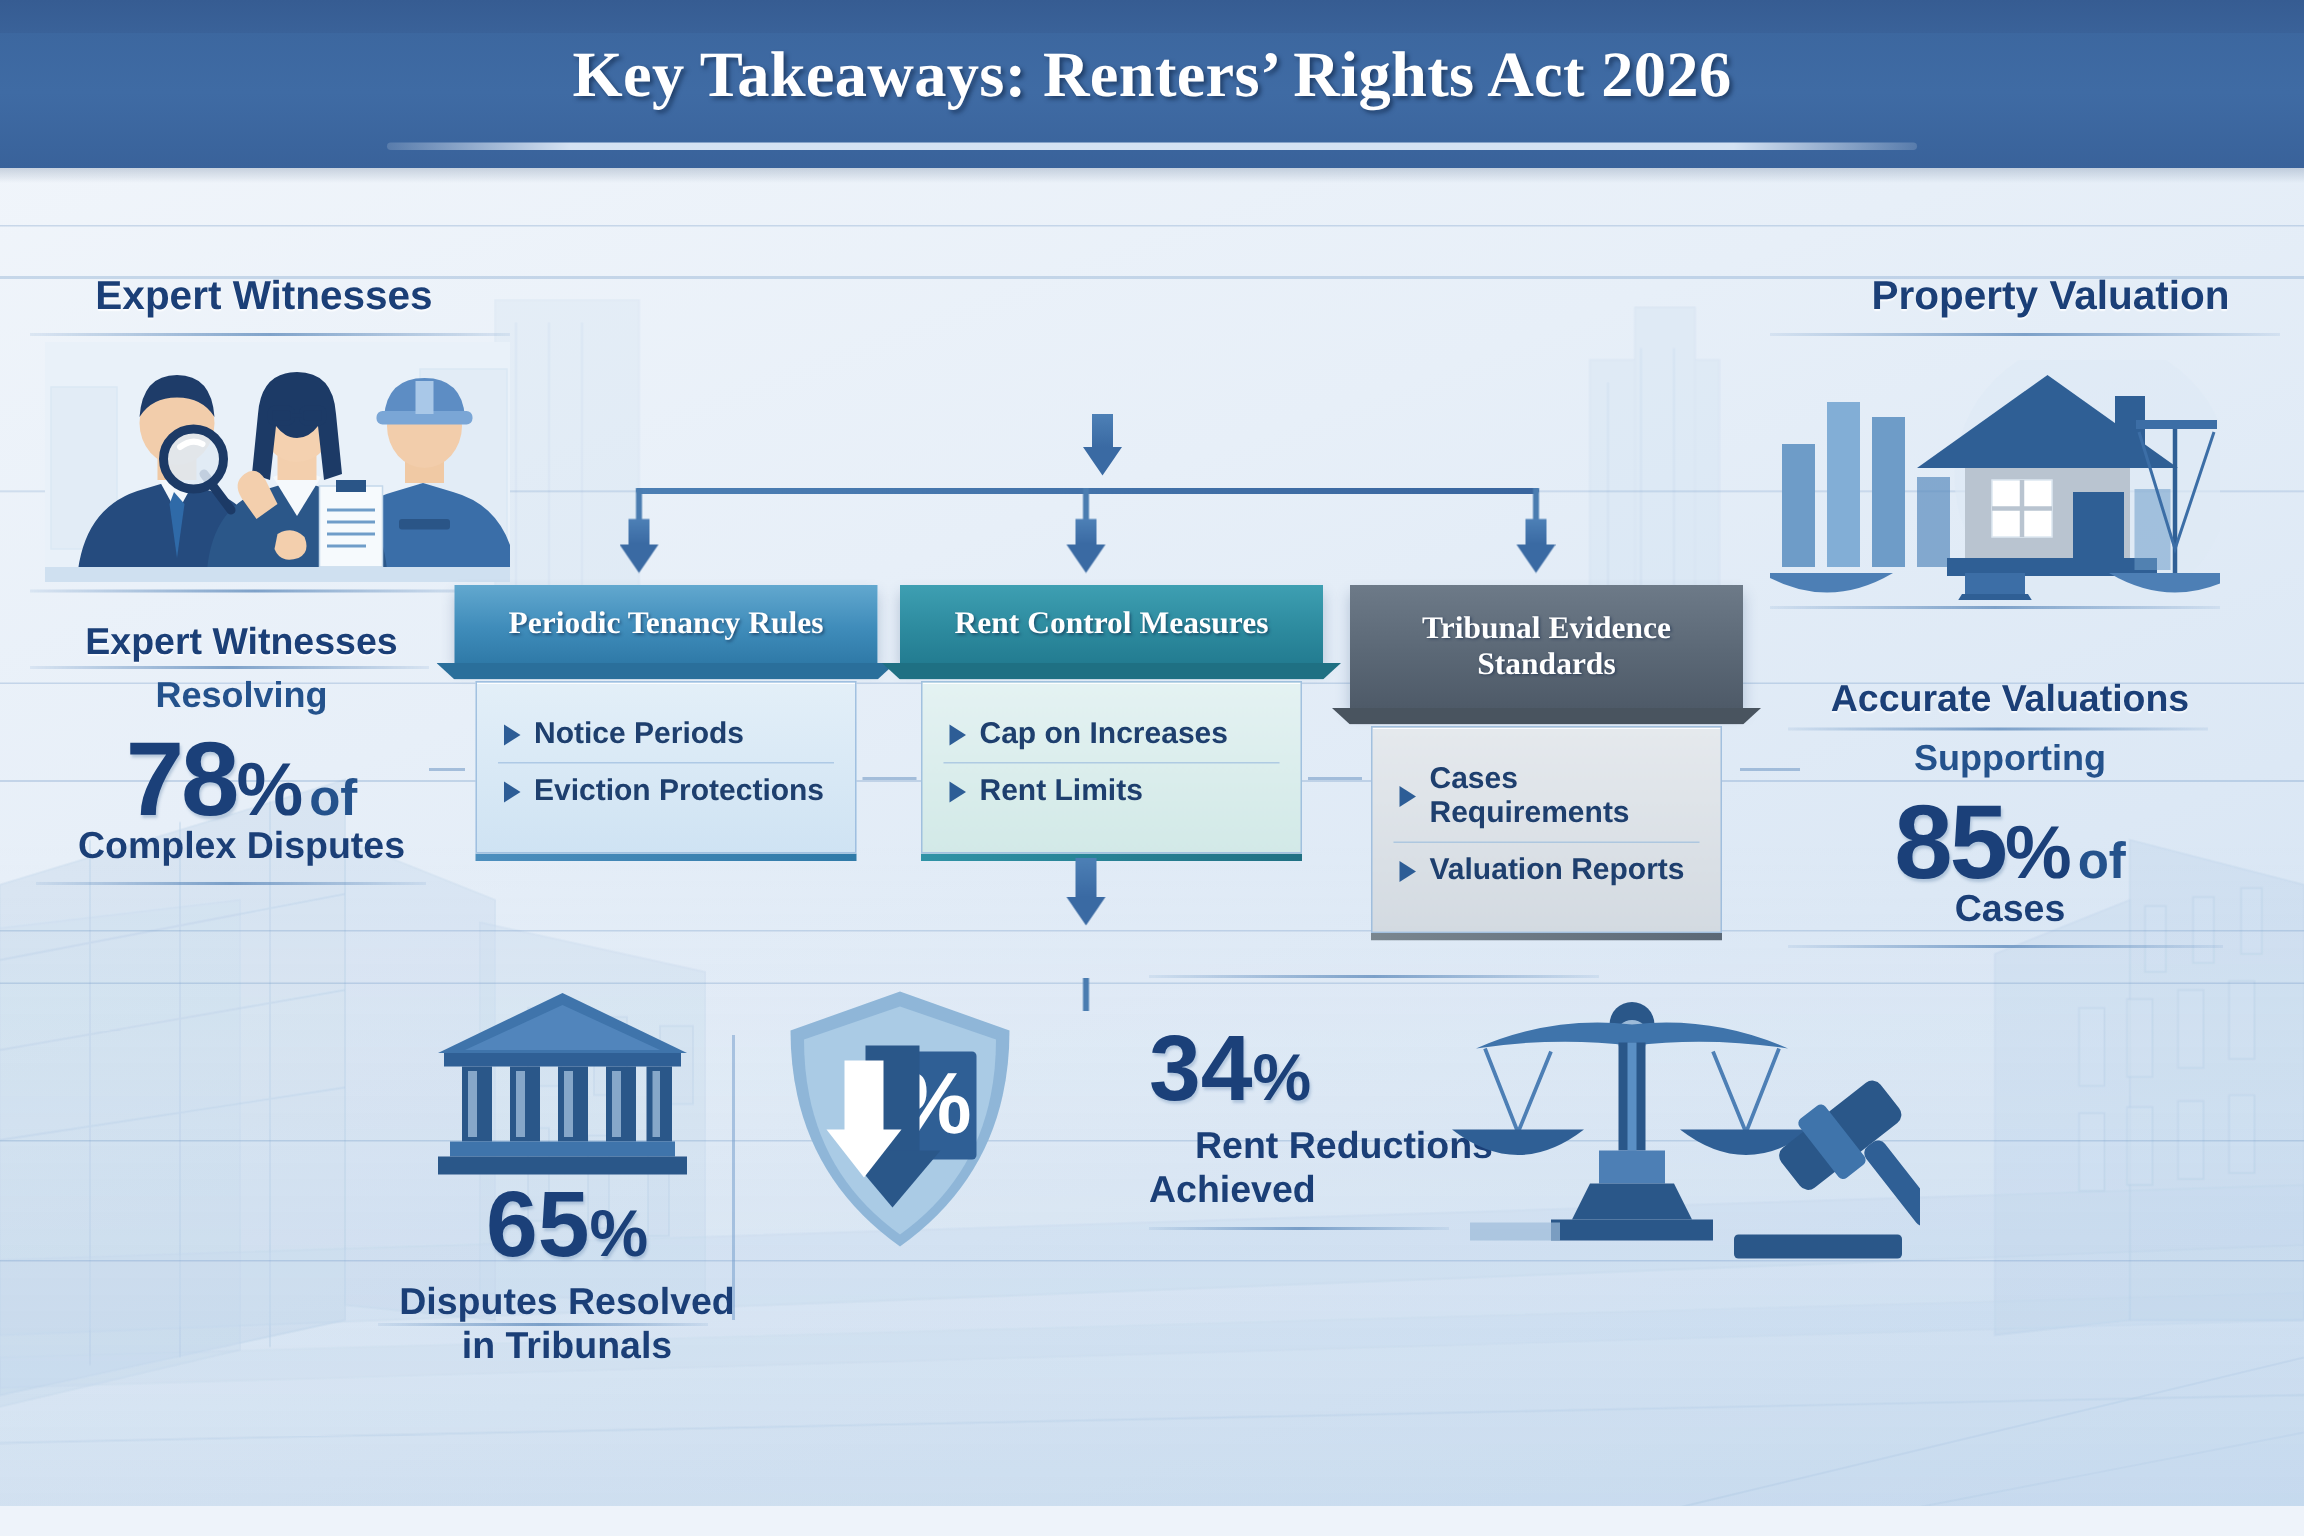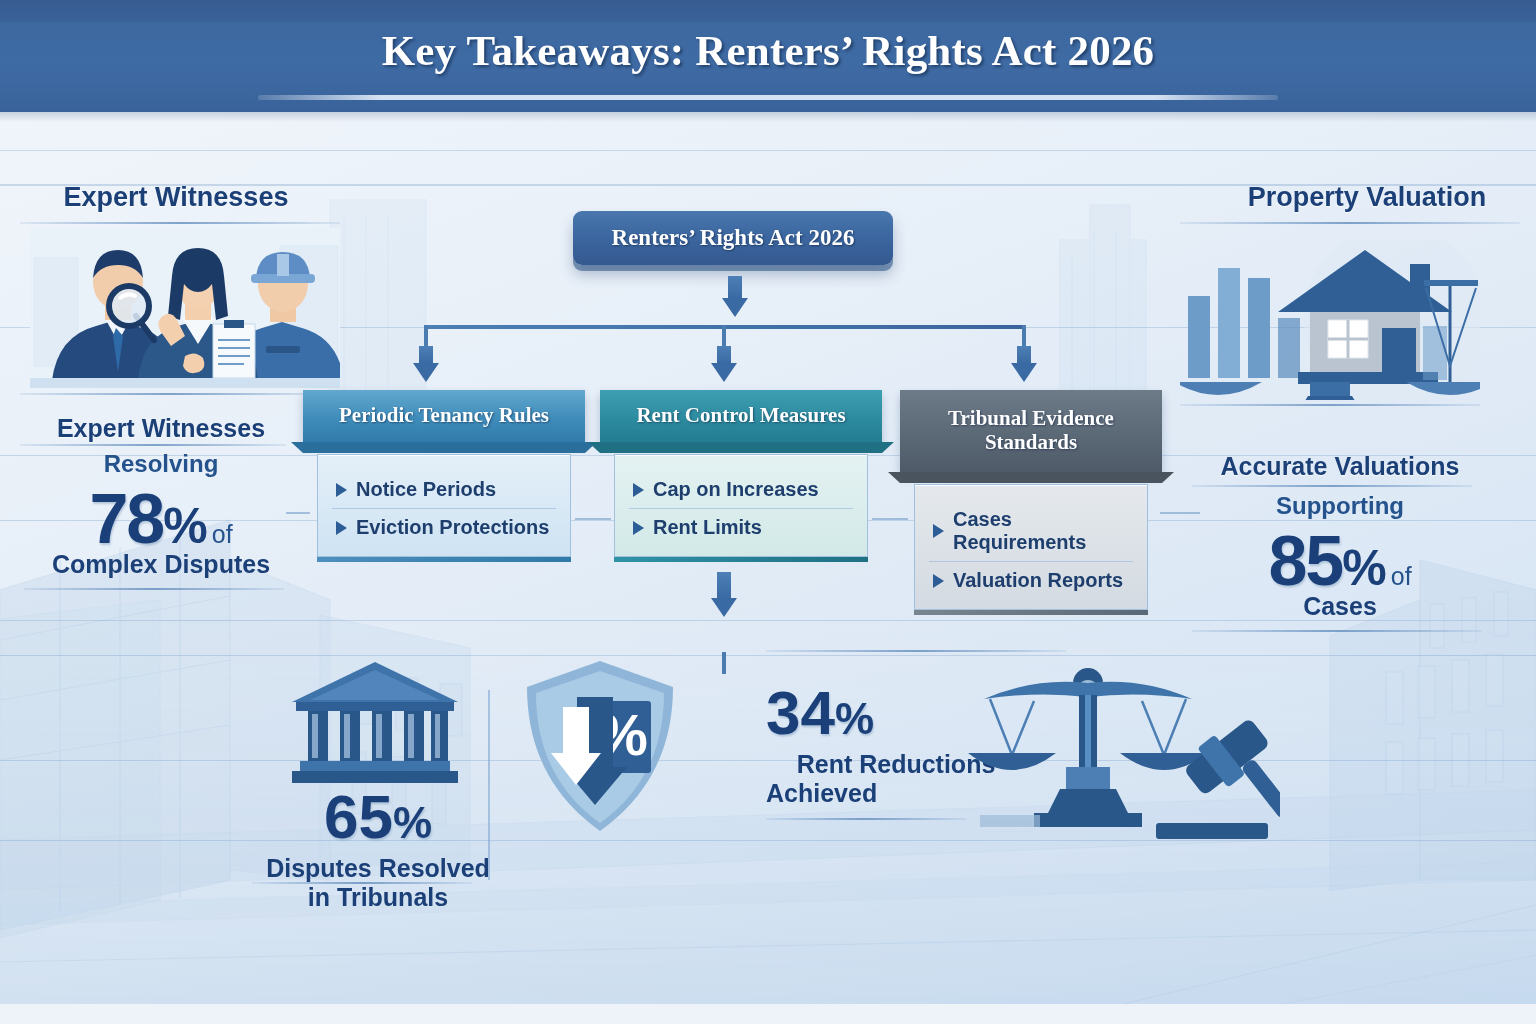--- a/index.html
+++ b/index.html
@@ -40,21 +40,21 @@
     font-size:27px; text-align:center; text-shadow:0 1px 1px rgba(255,255,255,.85); }
   .panel-rule { height:2px; background:linear-gradient(90deg,rgba(120,160,205,.15),rgba(90,135,185,.75),rgba(120,160,205,.15)); }
 
   .stat-name { font-weight:bold; color:#1b3f77; font-size:25px; text-align:center;
     text-shadow:0 1px 1px rgba(255,255,255,.8); }
   .stat-sub { font-weight:bold; color:#24528c; font-size:24px; text-align:center; }
   .stat-big { text-align:center; line-height:1; }
   .stat-big .num { font-weight:bold; color:#1b4079; font-size:70px; letter-spacing:-2px;
     text-shadow:1px 2px 2px rgba(120,150,185,.45); }
   .stat-big .pct { font-weight:bold; color:#1b4079; font-size:50px; }
-  .stat-big .of { font-weight:normal; color:#24528c; font-size:25px; margin-left:4px; }
+  .stat-big .of { font-weight:bold; color:#24528c; font-size:34px; margin-left:4px; }
   .stat-tail { font-weight:bold; color:#1b3f77; font-size:25px; text-align:center; }
 
   
   .root-node { position:absolute; left:573px; top:211px; width:320px; height:54px;
     background:linear-gradient(180deg,#4a77ae 0%,#3c67a0 45%,#34598f 100%);
     border-radius:9px; box-shadow:0 6px 0 rgba(40,80,130,.55), 0 10px 14px rgba(40,70,115,.30);
     display:flex; align-items:center; justify-content:center; }
   .root-node span { color:#fff; font-family:"Liberation Serif", serif; font-weight:bold;
     font-size:23px; text-shadow:1px 1px 2px rgba(15,35,70,.6); }
   .hbar { position:absolute; left:424px; top:325px; width:602px; height:4px;
@@ -66,21 +66,21 @@
   .arrow-down .head { width:0; height:0; border-left:13px solid transparent;
     border-right:13px solid transparent; border-top:19px solid #3a6aa3; }
 
   .card { position:absolute; }
   .card-head { position:relative; text-align:center; display:flex; align-items:center;
     justify-content:center; padding:6px 10px; color:#fff; font-family:"Liberation Serif", serif;
     font-weight:bold; font-size:21px; line-height:1.12; text-shadow:1px 1px 2px rgba(15,35,70,.55);
     box-shadow:0 5px 9px rgba(45,80,125,.28); }
   .card-head::after { content:""; position:absolute; left:-12px; right:-12px; bottom:-11px; height:11px;
     clip-path:polygon(12px 0, calc(100% - 12px) 0, 100% 0, calc(100% - 12px) 100%, 12px 100%, 0 0); }
-  .card-body { position:relative; margin:0 14px; padding:16px 14px 10px 14px;
+  .card-body { position:relative; margin:0 14px; padding:16px 14px 22px 14px;
     border:1px solid rgba(150,185,220,.85); box-shadow:inset 0 1px 0 rgba(255,255,255,.9); }
   .card-foot { height:5px; margin:0 14px; }
   .bullet { display:flex; align-items:center; gap:9px; padding:7px 4px; color:#1e3f6e;
     font-weight:bold; font-size:20px; font-family:"Liberation Sans", sans-serif; }
   .bullet + .bullet { border-top:1px solid rgba(150,185,220,.65); }
   .tri { width:0; height:0; border-top:7px solid transparent; border-bottom:7px solid transparent;
     border-left:11px solid #2d5d96; flex:none; }
 
   
   .c1 .card-head { background:linear-gradient(180deg,#62a8cf 0%,#3f8cba 55%,#2f7aa8 100%); }
@@ -318,23 +318,20 @@
 
   <div class="stat-name" style="position:absolute; left:1200px; top:452px; width:280px;">Accurate Valuations</div>
   <div class="panel-rule" style="position:absolute; left:1192px; top:485px; width:280px;"></div>
   <div class="stat-sub" style="position:absolute; left:1200px; top:492px; width:280px;">Supporting</div>
   <div class="stat-big" style="position:absolute; left:1200px; top:526px; width:280px;">
     <span class="num">85</span><span class="pct">%</span><span class="of">of</span>
   </div>
   <div class="stat-tail" style="position:absolute; left:1200px; top:592px; width:280px;">Cases</div>
   <div class="panel-rule" style="position:absolute; left:1192px; top:630px; width:290px;"></div>
 
-  <div class="root-node">
-    <span>Renters’ Rights Act 2026</span>
-  </div>
 
   <div class="arrow-down" style="left:722px; top:276px;">
     <div class="shaft" style="height:22px;"></div>
     <div class="head"></div>
   </div>
 
   <div class="hbar"></div>
   <div class="vstub" style="left:424px; top:325px; height:24px;"></div>
   <div class="vstub" style="left:722px; top:325px; height:24px;"></div>
   <div class="vstub" style="left:1022px; top:325px; height:24px;"></div>

